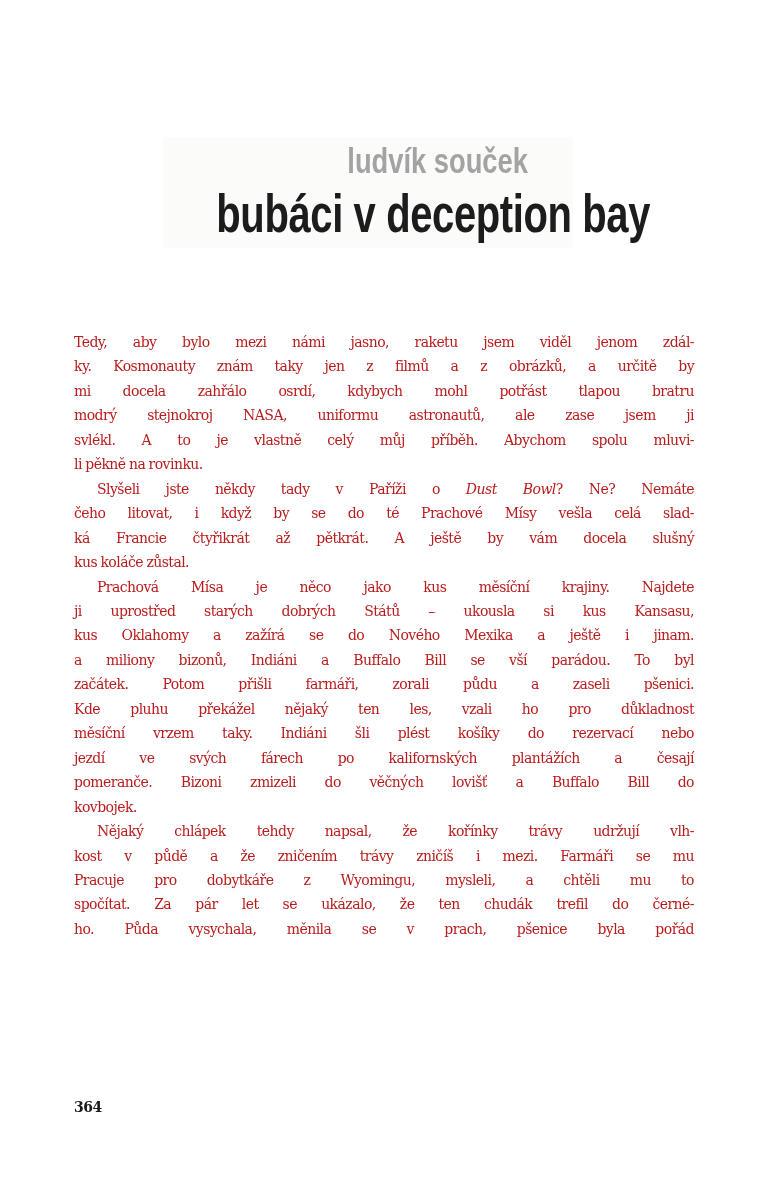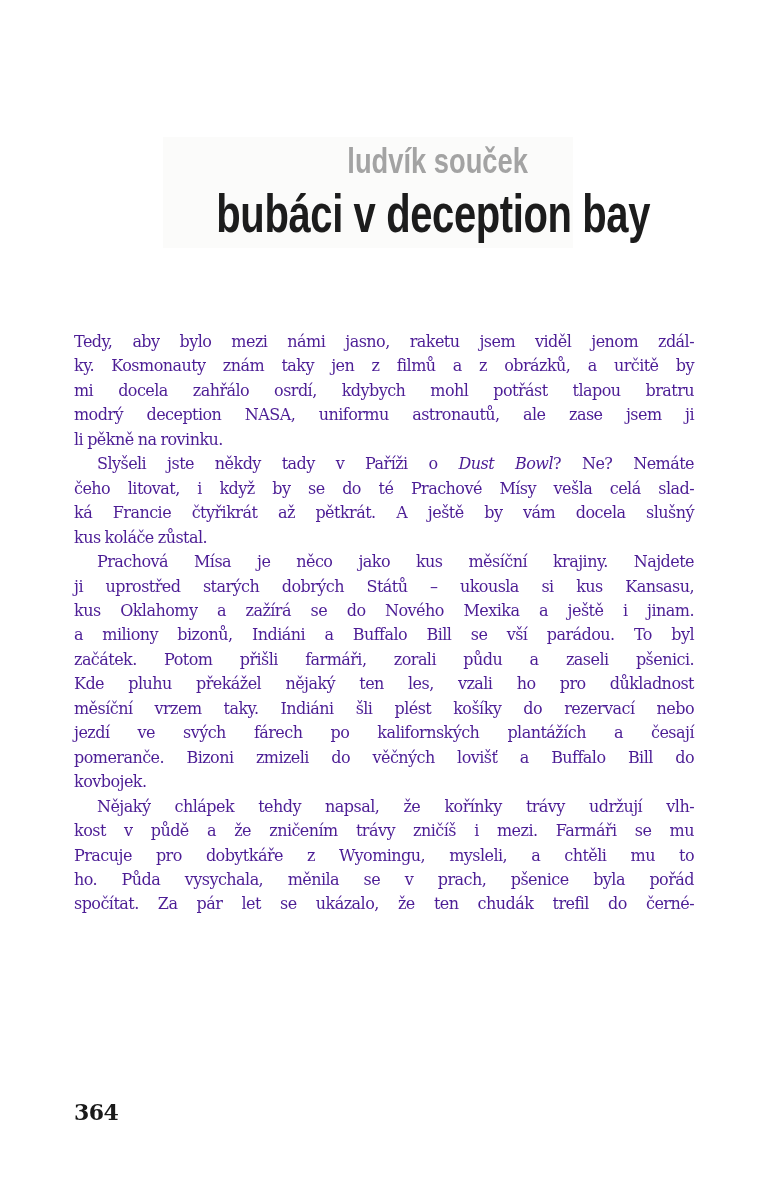--- a/index.html
+++ b/index.html
@@ -52,23 +52,23 @@
       transform: scaleX(0.74);
       transform-origin: center;
       white-space: nowrap;
     }
     .body-text {
       position: absolute;
       left: 74px;
       top: 330px;
       width: 620px;
       font-family: "DejaVu Serif", serif;
-      font-size: 16px;
+      font-size: 14px;
       line-height: 24.45px;
-      color: #4c1d95;
+      color: #b91c1c;
       letter-spacing: -0.55px;
       word-spacing: -0.5px;
     }
     .line {
       display: block;
       white-space: nowrap;
       text-align: justify;
       text-align-last: justify;
     }
     .line.last {
@@ -79,40 +79,41 @@
     }
     .line em {
       font-style: italic;
     }
     .page-number {
       position: absolute;
       left: 74px;
       top: 1099px;
       font-family: "DejaVu Serif", serif;
       font-weight: bold;
-      font-size: 22px;
+      font-size: 14px;
       color: #1a1a1a;
       letter-spacing: -0.5px;
     }
   </style>
 </head>
 <body>
 
 <div class="title-banner">
   <div class="author">ludvík souček</div>
   <div class="story-title">bubáci v deception bay</div>
 </div>
 
 <div class="body-text">
 
   <div>
     <span class="line">Tedy, aby bylo mezi námi jasno, raketu jsem viděl jenom zdál-</span>
     <span class="line">ky. Kosmonauty znám taky jen z filmů a z obrázků, a určitě by</span>
     <span class="line">mi docela zahřálo osrdí, kdybych mohl potřást tlapou bratru</span>
-    <span class="line">modrý deception NASA, uniformu astronautů, ale zase jsem ji</span>
+    <span class="line">modrý stejnokroj NASA, uniformu astronautů, ale zase jsem ji</span>
+    <span class="line">svlékl. A to je vlastně celý můj příběh. Abychom spolu mluvi-</span>
     <span class="line last">li pěkně na rovinku.</span>
   </div>
 
   <div>
     <span class="line indent"><span>Slyšeli jste někdy tady v Paříži o </span><em>Dust Bowl</em><span>? Ne? Nemáte</span></span>
     <span class="line">čeho litovat, i když by se do té Prachové Mísy vešla celá slad-</span>
     <span class="line">ká Francie čtyřikrát až pětkrát. A ještě by vám docela slušný</span>
     <span class="line last">kus koláče zůstal.</span>
   </div>
 
@@ -126,18 +127,18 @@
     <span class="line">měsíční vrzem taky. Indiáni šli plést košíky do rezervací nebo</span>
     <span class="line">jezdí ve svých fárech po kalifornských plantážích a česají</span>
     <span class="line">pomeranče. Bizoni zmizeli do věčných lovišť a Buffalo Bill do</span>
     <span class="line last">kovbojek.</span>
   </div>
 
   <div>
     <span class="line indent">Nějaký chlápek tehdy napsal, že kořínky trávy udržují vlh-</span>
     <span class="line">kost v půdě a že zničením trávy zničíš i mezi. Farmáři se mu</span>
     <span class="line">Pracuje pro dobytkáře z Wyomingu, mysleli, a chtěli mu to</span>
+    <span class="line">spočítat. Za pár let se ukázalo, že ten chudák trefil do černé-</span>
     <span class="line">ho. Půda vysychala, měnila se v prach, pšenice byla pořád</span>
-    <span class="line">spočítat. Za pár let se ukázalo, že ten chudák trefil do černé-</span>
   </div>
 </div>
 
 <div class="page-number">364</div>
 
 </body></html>

